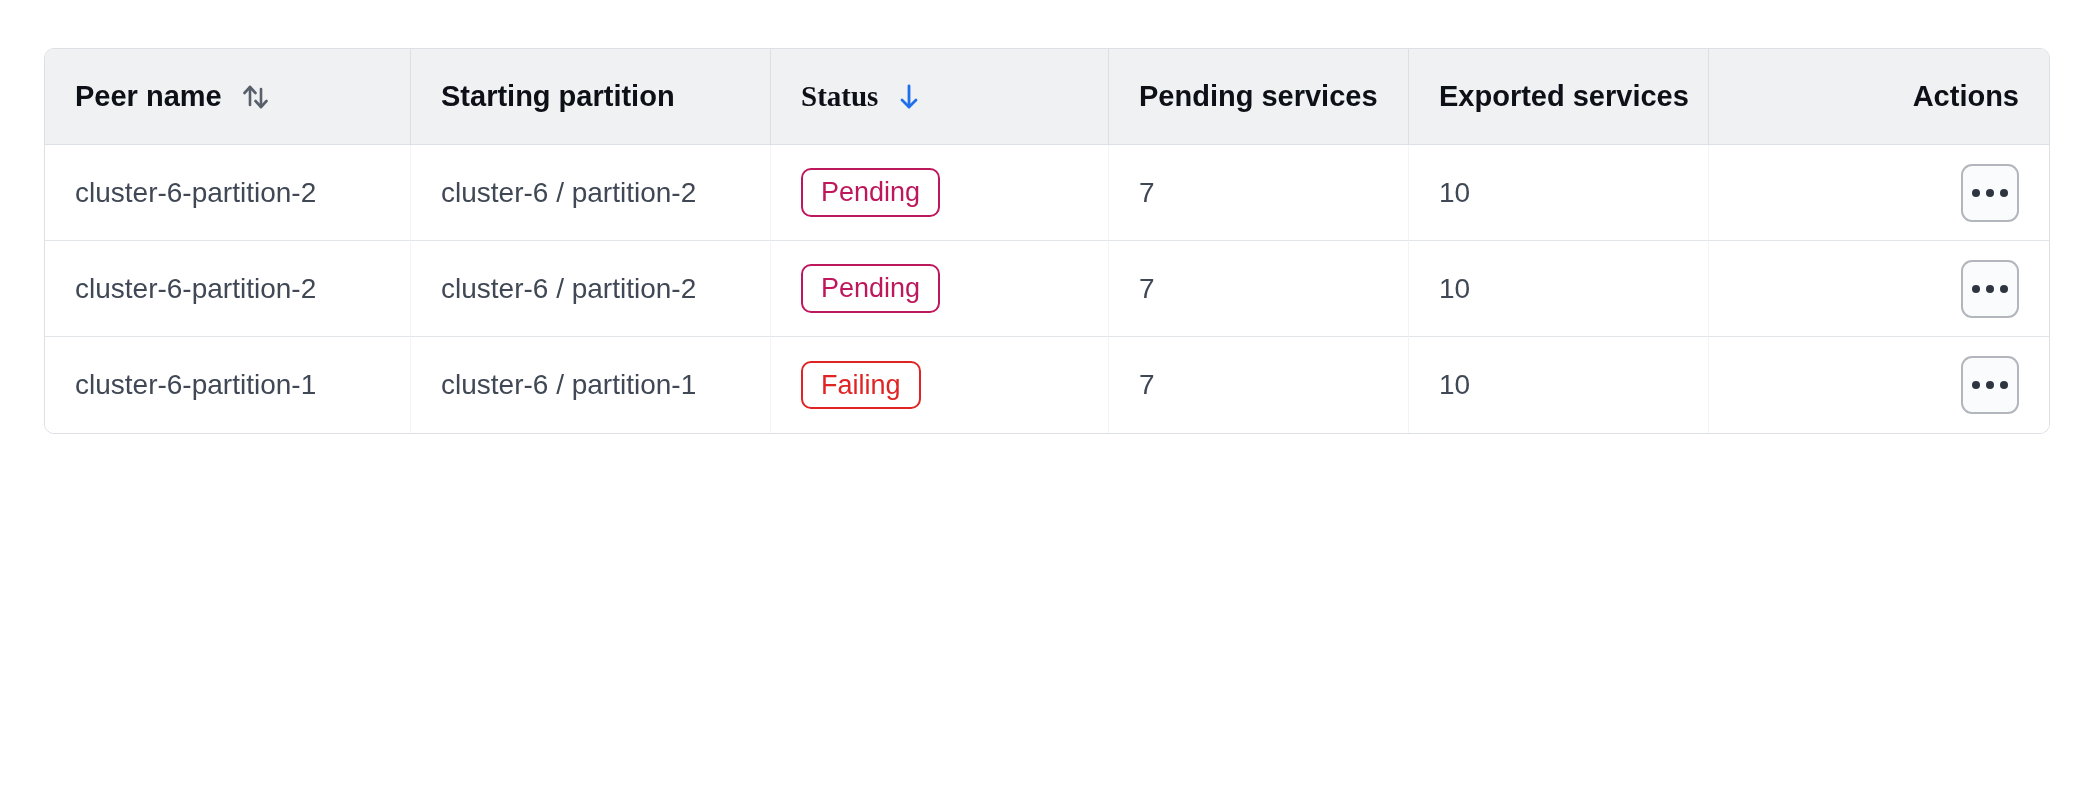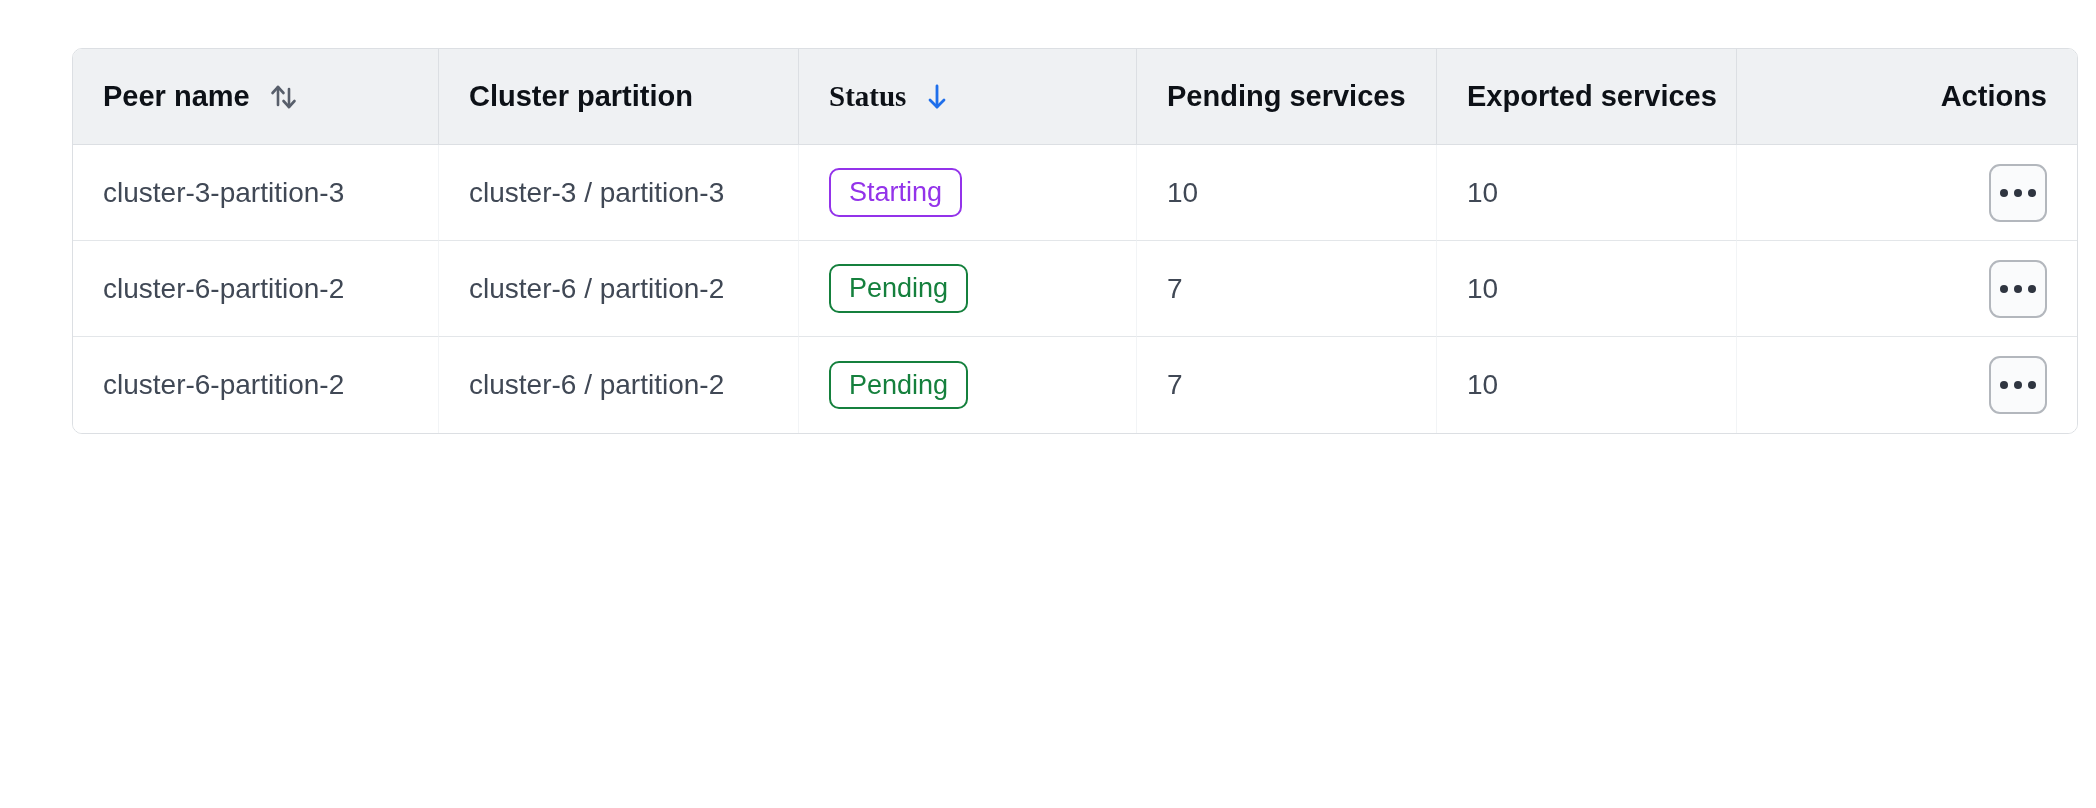--- a/index.html
+++ b/index.html
@@ -8,21 +8,21 @@
   }
   body {
     width: 2096px;
     height: 808px;
     background: #ffffff;
     font-family: "Liberation Sans", sans-serif;
     -webkit-font-smoothing: antialiased;
   }
 
   .page {
-    padding: 48px 44px 0 72px;
+    padding: 48px 44px 0 44px;
     box-sizing: border-box;
   }
 
   .peers-table {
     width: 2004px;
     border-collapse: separate;
     border-spacing: 0;
     border: 1px solid #dcdfe3;
     border-radius: 10px;
     overflow: hidden;
@@ -96,21 +96,21 @@
     border: 2px solid currentColor;
     border-radius: 10px;
     padding: 7px 18px;
     font-size: 27px;
     line-height: 1.12;
     background: #ffffff;
     box-sizing: border-box;
   }
   .badge-active   { color: #0b8a3c; }
   .badge-starting { color: #9333ea; }
-  .badge-pending  { color: #15803d; }
+  .badge-pending  { color: #be185d; }
   .badge-failing  { color: #e02424; }
 
   .actions-cell {
     text-align: right;
   }
 
   .kebab-button {
     display: inline-flex;
     align-items: center;
     justify-content: center;
@@ -156,21 +156,21 @@
                   <line x1="23" y1="10" x2="23" y2="28"></line>
                   <polyline points="17.5,22 23,28 28.5,22"></polyline>
                 </g>
               </svg>
             </span>
           </div>
         </th>
 
         <th class="col-partition">
           <div class="th-inner">
-            <span>Cluster partition</span>
+            <span>Starting partition</span>
           </div>
         </th>
 
         <th class="col-status">
           <div class="th-inner">
             <span>Status</span>
             <span class="sort-icon">
               <svg width="30" height="34" viewBox="0 0 30 34" aria-hidden="true">
                 <g fill="none" stroke="#1f6feb" stroke-width="2.8" stroke-linecap="round" stroke-linejoin="round">
                   <line x1="15" y1="6" x2="15" y2="27"></line>
@@ -198,36 +198,20 @@
             <span>Actions</span>
           </div>
         </th>
 
       </tr>
     </thead>
 
     <tbody>
 
 
-      <tr>
-        <td><span>cluster-3-partition-3</span></td>
-        <td><span>cluster-3 / partition-3</span></td>
-        <td><span class="badge badge-starting">Starting</span></td>
-        <td><span>10</span></td>
-        <td><span>10</span></td>
-        <td class="actions-cell">
-          <button class="kebab-button">
-            <span class="kebab-dots">
-                <i></i>
-                <i></i>
-                <i></i>
-              </span>
-          </button>
-        </td>
-      </tr>
 
       <tr>
         <td><span>cluster-6-partition-2</span></td>
         <td><span>cluster-6 / partition-2</span></td>
         <td><span class="badge badge-pending">Pending</span></td>
         <td><span>7</span></td>
         <td><span>10</span></td>
         <td class="actions-cell">
           <button class="kebab-button">
             <span class="kebab-dots">
@@ -250,17 +234,33 @@
             <span class="kebab-dots">
                 <i></i>
                 <i></i>
                 <i></i>
               </span>
           </button>
         </td>
       </tr>
 
 
+      <tr>
+        <td><span>cluster-6-partition-1</span></td>
+        <td><span>cluster-6 / partition-1</span></td>
+        <td><span class="badge badge-failing">Failing</span></td>
+        <td><span>7</span></td>
+        <td><span>10</span></td>
+        <td class="actions-cell">
+          <button class="kebab-button">
+            <span class="kebab-dots">
+                <i></i>
+                <i></i>
+                <i></i>
+              </span>
+          </button>
+        </td>
+      </tr>
 
     </tbody>
   </table>
 
 </div>
 
 </body></html>

